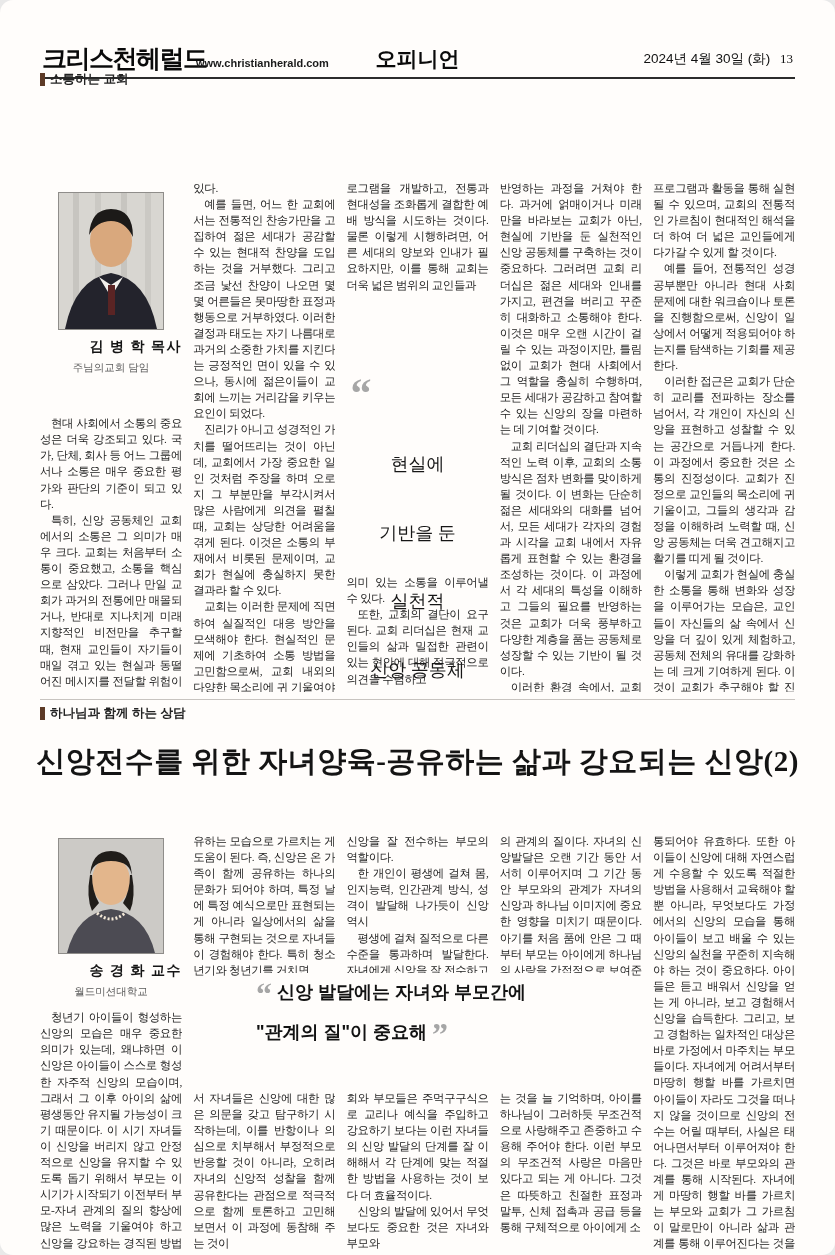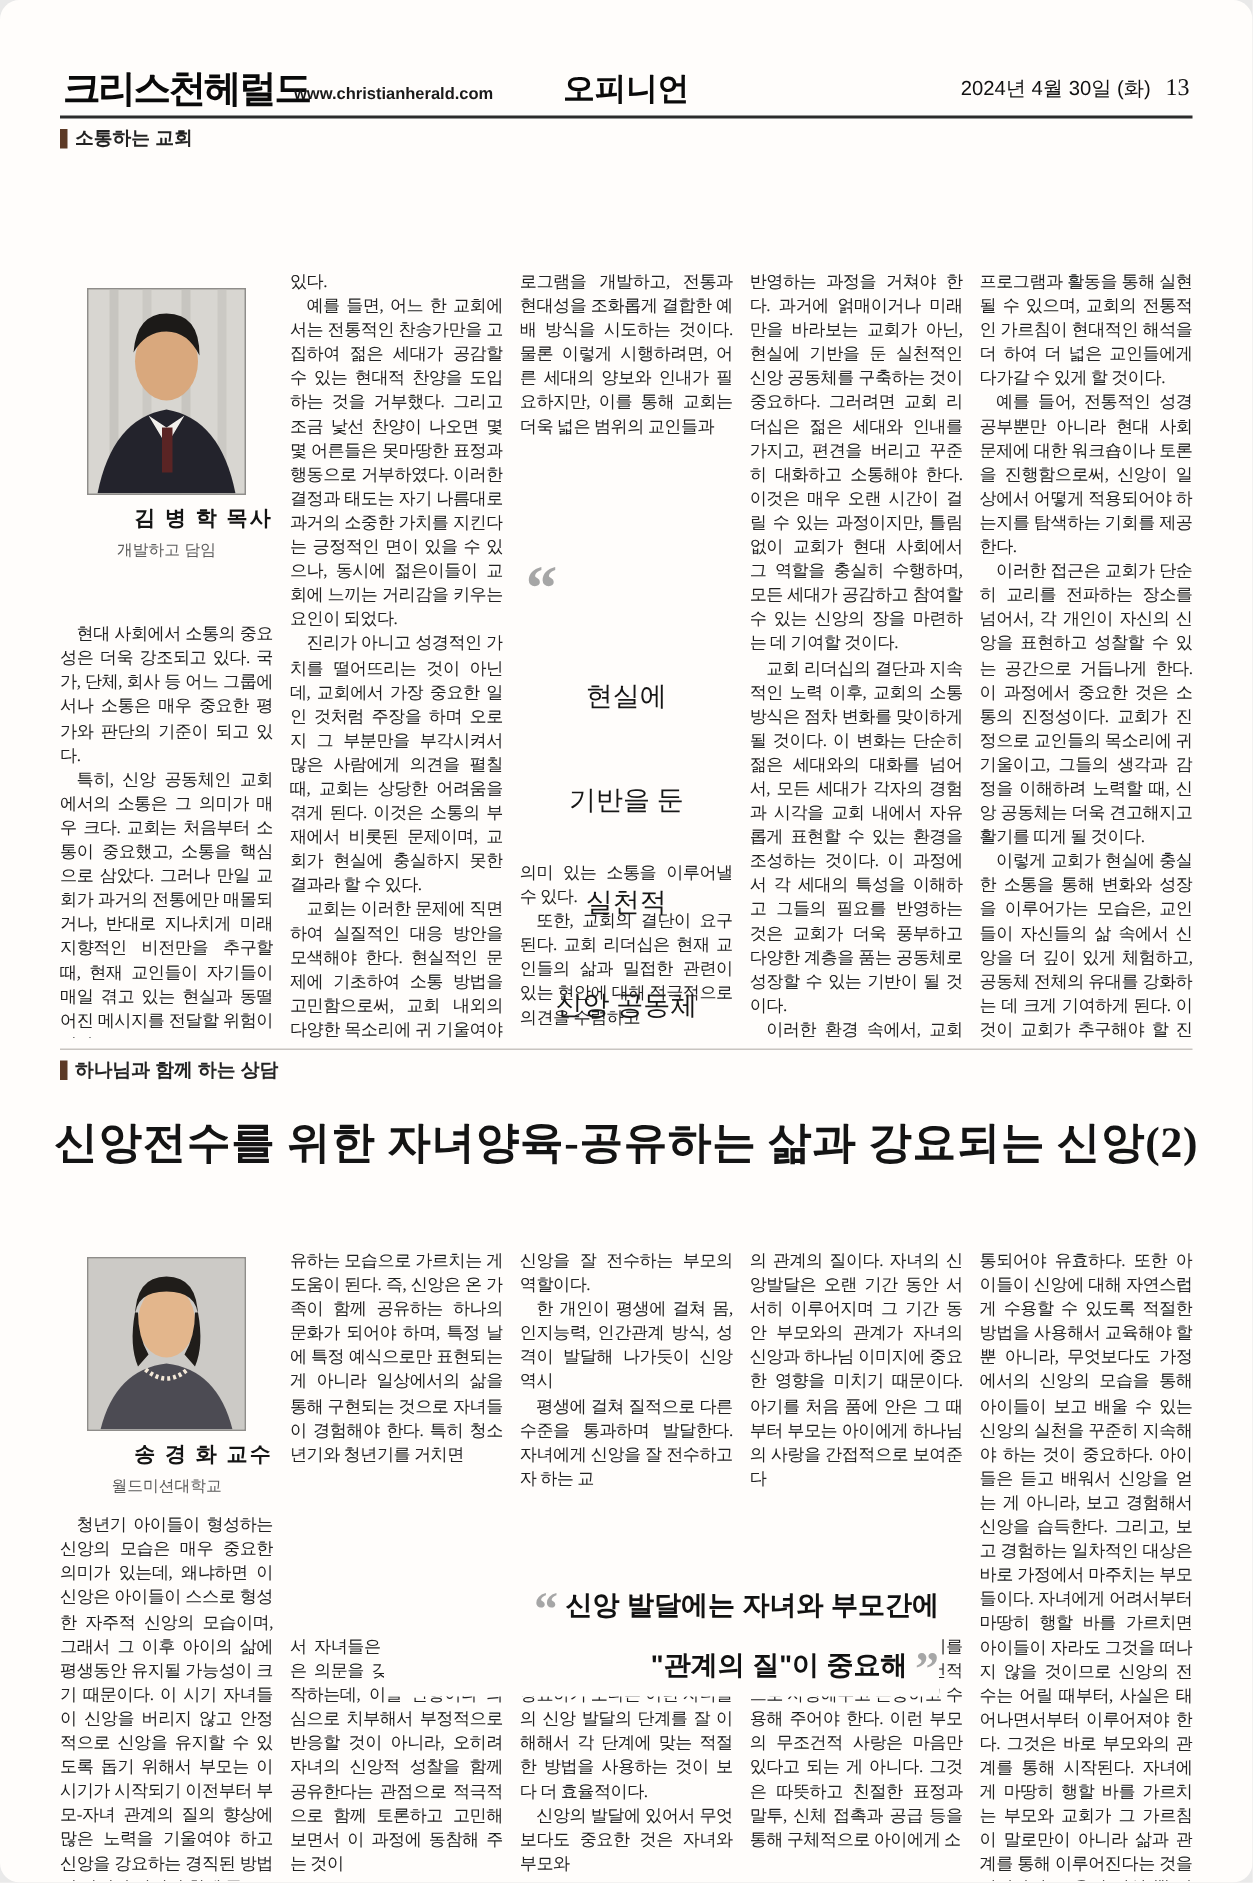--- a/index.html
+++ b/index.html
@@ -7,27 +7,27 @@
         font-family:"Liberation Serif",serif;color:#1c1c1c;border-radius:13px;}
   
   .masthead{position:absolute;left:42px;top:42px;font-family:"Liberation Sans",sans-serif;
             font-weight:900;font-size:25px;letter-spacing:-1.5px;color:#0a0a0a;}
   .site-url{position:absolute;left:196px;top:57px;font-family:"Liberation Sans",sans-serif;
             font-weight:700;font-size:11px;color:#1a1a1a;}
   .section-name{position:absolute;left:0;right:0;top:45px;text-align:center;
             font-family:"Liberation Sans",sans-serif;font-weight:800;font-size:21px;color:#0a0a0a;}
   .dateline{position:absolute;right:42px;top:50px;font-size:13.5px;color:#111;
             font-family:"Liberation Sans",sans-serif;}
-  .dateline .pageno{font-family:"Liberation Serif",serif;font-size:16px;margin-left:6px;font-weight:400;}
+  .dateline .pageno{font-family:"Liberation Serif",serif;font-size:13px;margin-left:6px;font-weight:400;}
   .header-rule{position:absolute;left:40px;right:40px;top:77px;height:2px;background:#2c2c2c;}
   
   .kicker{position:absolute;left:40px;font-family:"Liberation Sans",sans-serif;font-weight:800;
           font-size:12.5px;color:#232323;display:flex;align-items:center;gap:5px;}
   .kicker .bar{display:inline-block;width:5px;height:13px;background:#5d3a26;}
-  .k1{top:84px;} .k2{top:705px;}
+  .k1{top:71px;} .k2{top:705px;}
   .title1{position:absolute;left:0;right:0;top:102px;text-align:center;
           font-family:"Liberation Sans",sans-serif;font-weight:900;font-size:34px;
           letter-spacing:0.5px;color:#0d0d0d;}
   .title2{position:absolute;left:0;right:0;top:742px;text-align:center;
           font-family:"Liberation Serif",serif;font-weight:600;font-size:29px;
           letter-spacing:0.5px;color:#141414;}
   .divider{position:absolute;left:40px;right:40px;top:699px;height:1px;background:#c8c4c0;}
   
   .cols{position:absolute;left:40px;width:755px;display:flex;justify-content:space-between;}
   .body1{top:180px;height:512px;}
@@ -52,21 +52,21 @@
   .pq1 .q-open{display:block;text-align:left;margin-left:4px;font-size:42px;line-height:30px;
                color:#a6a6a6;height:34px;font-weight:700;}
   .pq1 .pq-lines p{text-align:center;text-indent:0;font-size:18px;line-height:32.5px;
                letter-spacing:0;color:#161616;word-break:keep-all;margin-top:36px;}
   .pq1 .q-close{display:block;text-align:right;margin-right:12px;font-size:42px;line-height:38px;
                color:#a6a6a6;font-weight:700;}
   
   .topblk{max-height:168px;overflow:hidden;}
   .botblk{position:absolute;top:257px;left:0;right:0;}
   
-  .pq2{position:absolute;left:256px;top:1051px;width:370px;text-align:right;
+  .pq2{position:absolute;left:256px;top:973px;width:370px;text-align:left;
        font-family:"Liberation Sans",sans-serif;font-weight:800;font-size:18px;
        line-height:38px;color:#121212;background:#fffdfb;}
   .pq2 .q{color:#a6a6a6;font-family:"Liberation Serif",serif;font-size:32px;
           vertical-align:-7px;font-weight:700;}
 </style>
 </head>
 <body>
 
 <div class="page">
 
@@ -95,21 +95,21 @@
             <rect x="62" width="6" height="136" fill="#c7c5c0"></rect>
               <rect x="86" width="6" height="136" fill="#cbc9c4"></rect>
             <path d="M6,136 Q16,86 52,80 Q88,86 98,136 Z" fill="#23232c"></path>
             <path d="M40,84 L52,104 L64,84 L52,92 Z" fill="#f2f0ec"></path>
             <rect x="49" y="92" width="7" height="30" fill="#5a2424"></rect>
             <ellipse cx="52" cy="48" rx="21" ry="26" fill="#d9a87d"></ellipse>
             <path d="M30,42 Q32,16 52,16 Q74,16 74,44 Q66,28 52,28 Q38,28 30,42 Z" fill="#1c1a18"></path>
           </svg>
         </div>
         <div class="cap-name">김 병 학 목사</div>
-        <div class="cap-affil">개발하고 담임</div>
+        <div class="cap-affil">주님의교회 담임</div>
       </div>
       <div class="textblk1">
           <p>현대 사회에서 소통의 중요성은 더욱 강조되고 있다. 국가, 단체, 회사 등 어느 그룹에서나 소통은 매우 중요한 평가와 판단의 기준이 되고 있다.</p>
           <p>특히, 신앙 공동체인 교회에서의 소통은 그 의미가 매우 크다. 교회는 처음부터 소통이 중요했고, 소통을 핵심으로 삼았다. 그러나 만일 교회가 과거의 전통에만 매몰되거나, 반대로 지나치게 미래 지향적인 비전만을 추구할 때, 현재 교인들이 자기들이 매일 겪고 있는 현실과 동떨어진 메시지를 전달할 위험이 있다.</p>
           <p>이것은 교회와 교인 간에 동떨어진 상황을 만들어내며, 결국 공동체의 단합과 성장을 방해할 수</p>
         </div>
     </div>
 
     <div class="col cont">
         <p>있다.</p>

